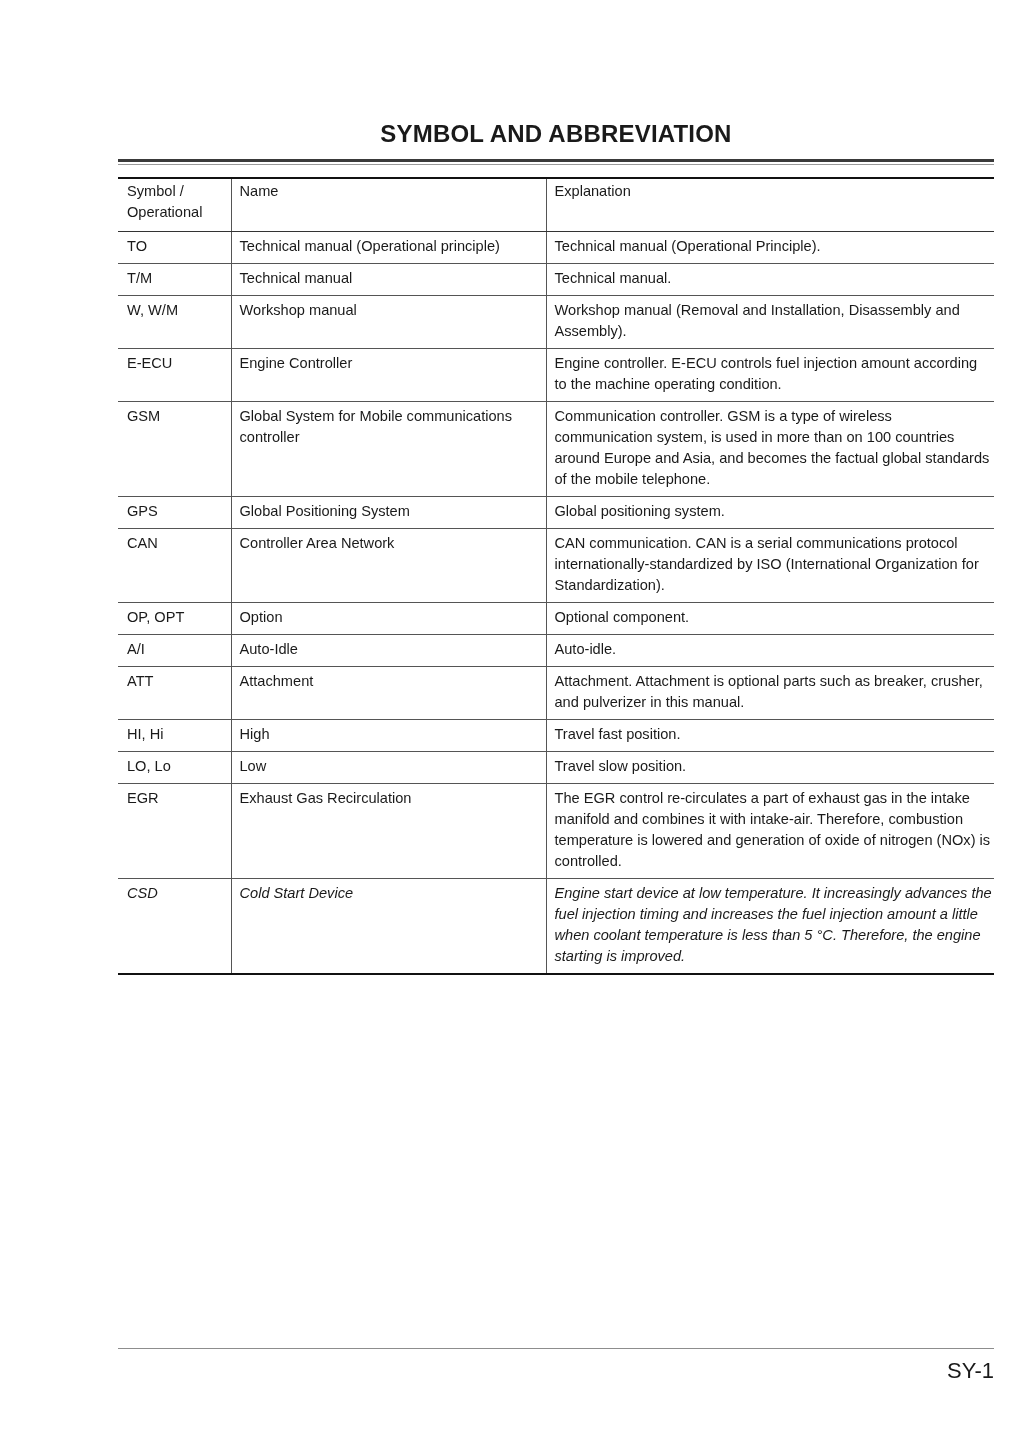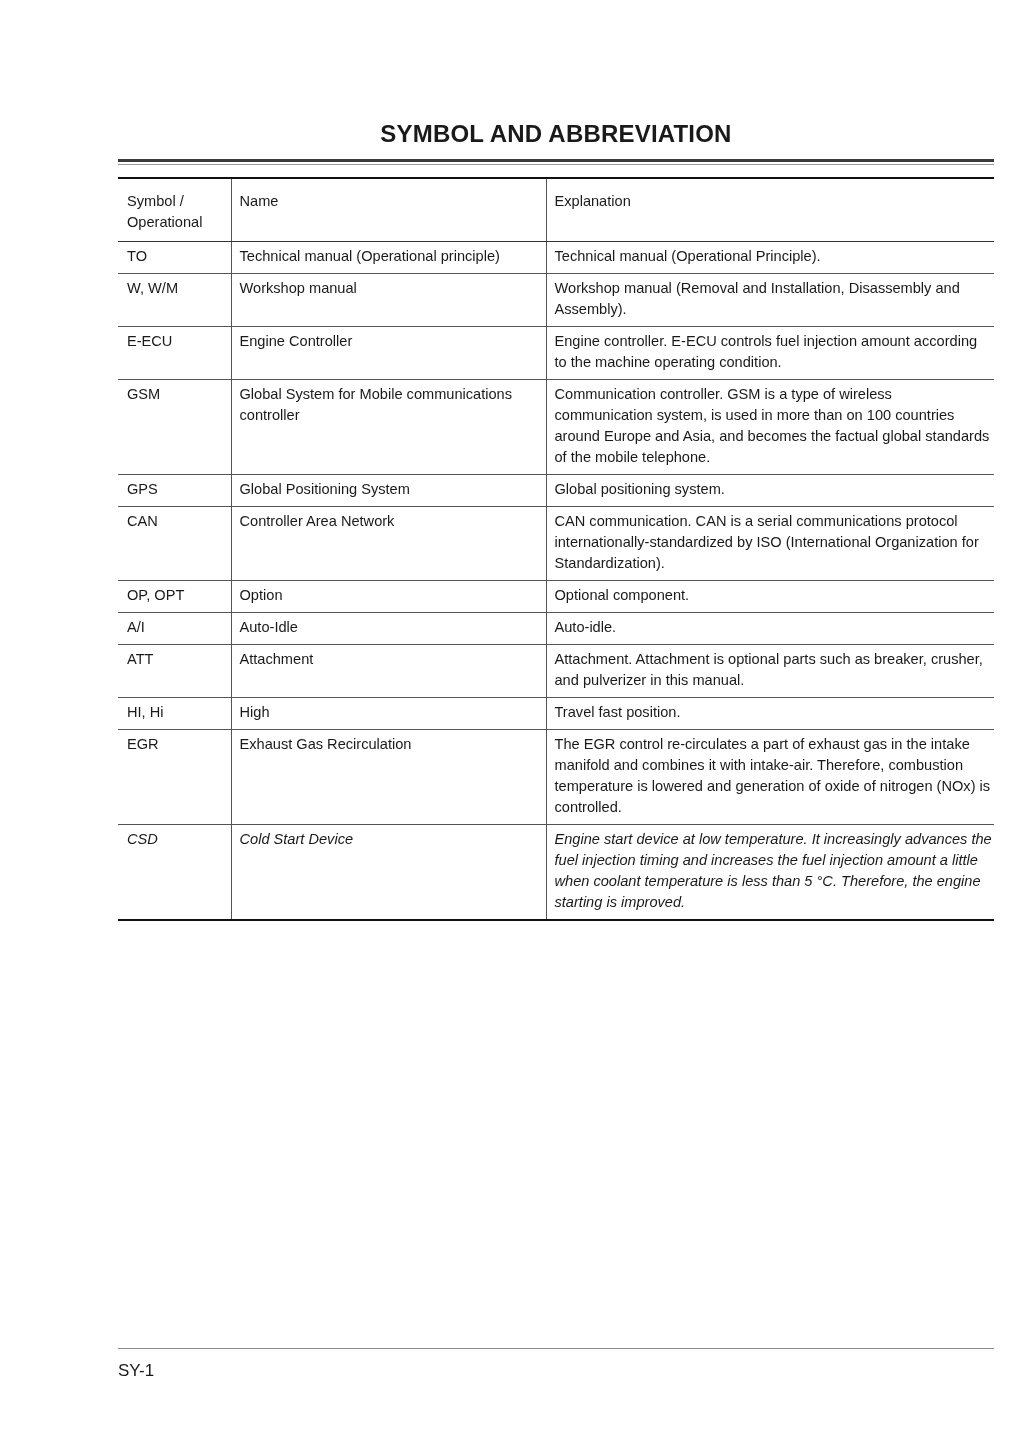--- a/index.html
+++ b/index.html
@@ -83,21 +83,21 @@
     border-right: none;
     padding-right: 2px;
   }
   .sym-table td.first-col {
     padding-left: 9px;
   }
 
   
   .sym-table tr.head-row td {
     border-top: 2.6px solid #111111;
-    padding-top: 12px;
+    padding-top: 2px;
     padding-bottom: 8px;
   }
   .sym-table tr.head-row td {
     border-bottom: 1.6px solid #333333;
   }
   .sym-table tr:last-child td {
     border-bottom: 2.6px solid #111111;
     font-style: italic;
   }
 
@@ -108,22 +108,22 @@
     top: 1341px;
     width: 876px;
     height: 1.4px;
     background: #8d8d8d;
   }
   .footer-page {
     position: absolute;
     left: 70px;
     top: 1353px;
     width: 876px;
-    text-align: left;
-    font-size: 17px;
+    text-align: right;
+    font-size: 22px;
     line-height: 22px;
     color: #1a1a1a;
   }
 </style>
 </head>
 <body>
 
 <div class="page">
 
   <div class="page-title">SYMBOL AND ABBREVIATION</div>
@@ -148,20 +148,25 @@
         </td>
         <td>Name</td>
         <td class="last-col">Explanation</td>
       </tr>
     <tr>
           <td class="first-col">TO</td>
           <td>Technical manual (Operational principle)</td>
           <td class="last-col">Technical manual (Operational Principle).</td>
         </tr>
         <tr>
+          <td class="first-col">T/M</td>
+          <td>Technical manual</td>
+          <td class="last-col">Technical manual.</td>
+        </tr>
+        <tr>
           <td class="first-col">W, W/M</td>
           <td>Workshop manual</td>
           <td class="last-col">Workshop manual (Removal and Installation, Disassembly and Assembly).</td>
         </tr>
         <tr>
           <td class="first-col">E-ECU</td>
           <td>Engine Controller</td>
           <td class="last-col">Engine controller. E-ECU controls fuel injection amount according to the machine operating condition.</td>
         </tr>
         <tr>
@@ -193,20 +198,25 @@
           <td class="first-col">ATT</td>
           <td>Attachment</td>
           <td class="last-col">Attachment. Attachment is optional parts such as breaker, crusher, and pulverizer in this manual.</td>
         </tr>
         <tr>
           <td class="first-col">HI, Hi</td>
           <td>High</td>
           <td class="last-col">Travel fast position.</td>
         </tr>
         <tr>
+          <td class="first-col">LO, Lo</td>
+          <td>Low</td>
+          <td class="last-col">Travel slow position.</td>
+        </tr>
+        <tr>
           <td class="first-col">EGR</td>
           <td>Exhaust Gas Recirculation</td>
           <td class="last-col">The EGR control re-circulates a part of exhaust gas in the intake manifold and combines it with intake-air. Therefore, combustion temperature is lowered and generation of oxide of nitrogen (NOx) is controlled.</td>
         </tr>
         <tr>
           <td class="first-col">CSD</td>
           <td>Cold Start Device</td>
           <td class="last-col">Engine start device at low temperature. It increasingly advances the fuel injection timing and increases the fuel injection amount a little when coolant temperature is less than 5 °C. Therefore, the engine starting is improved.</td>
         </tr>
       </tbody>

